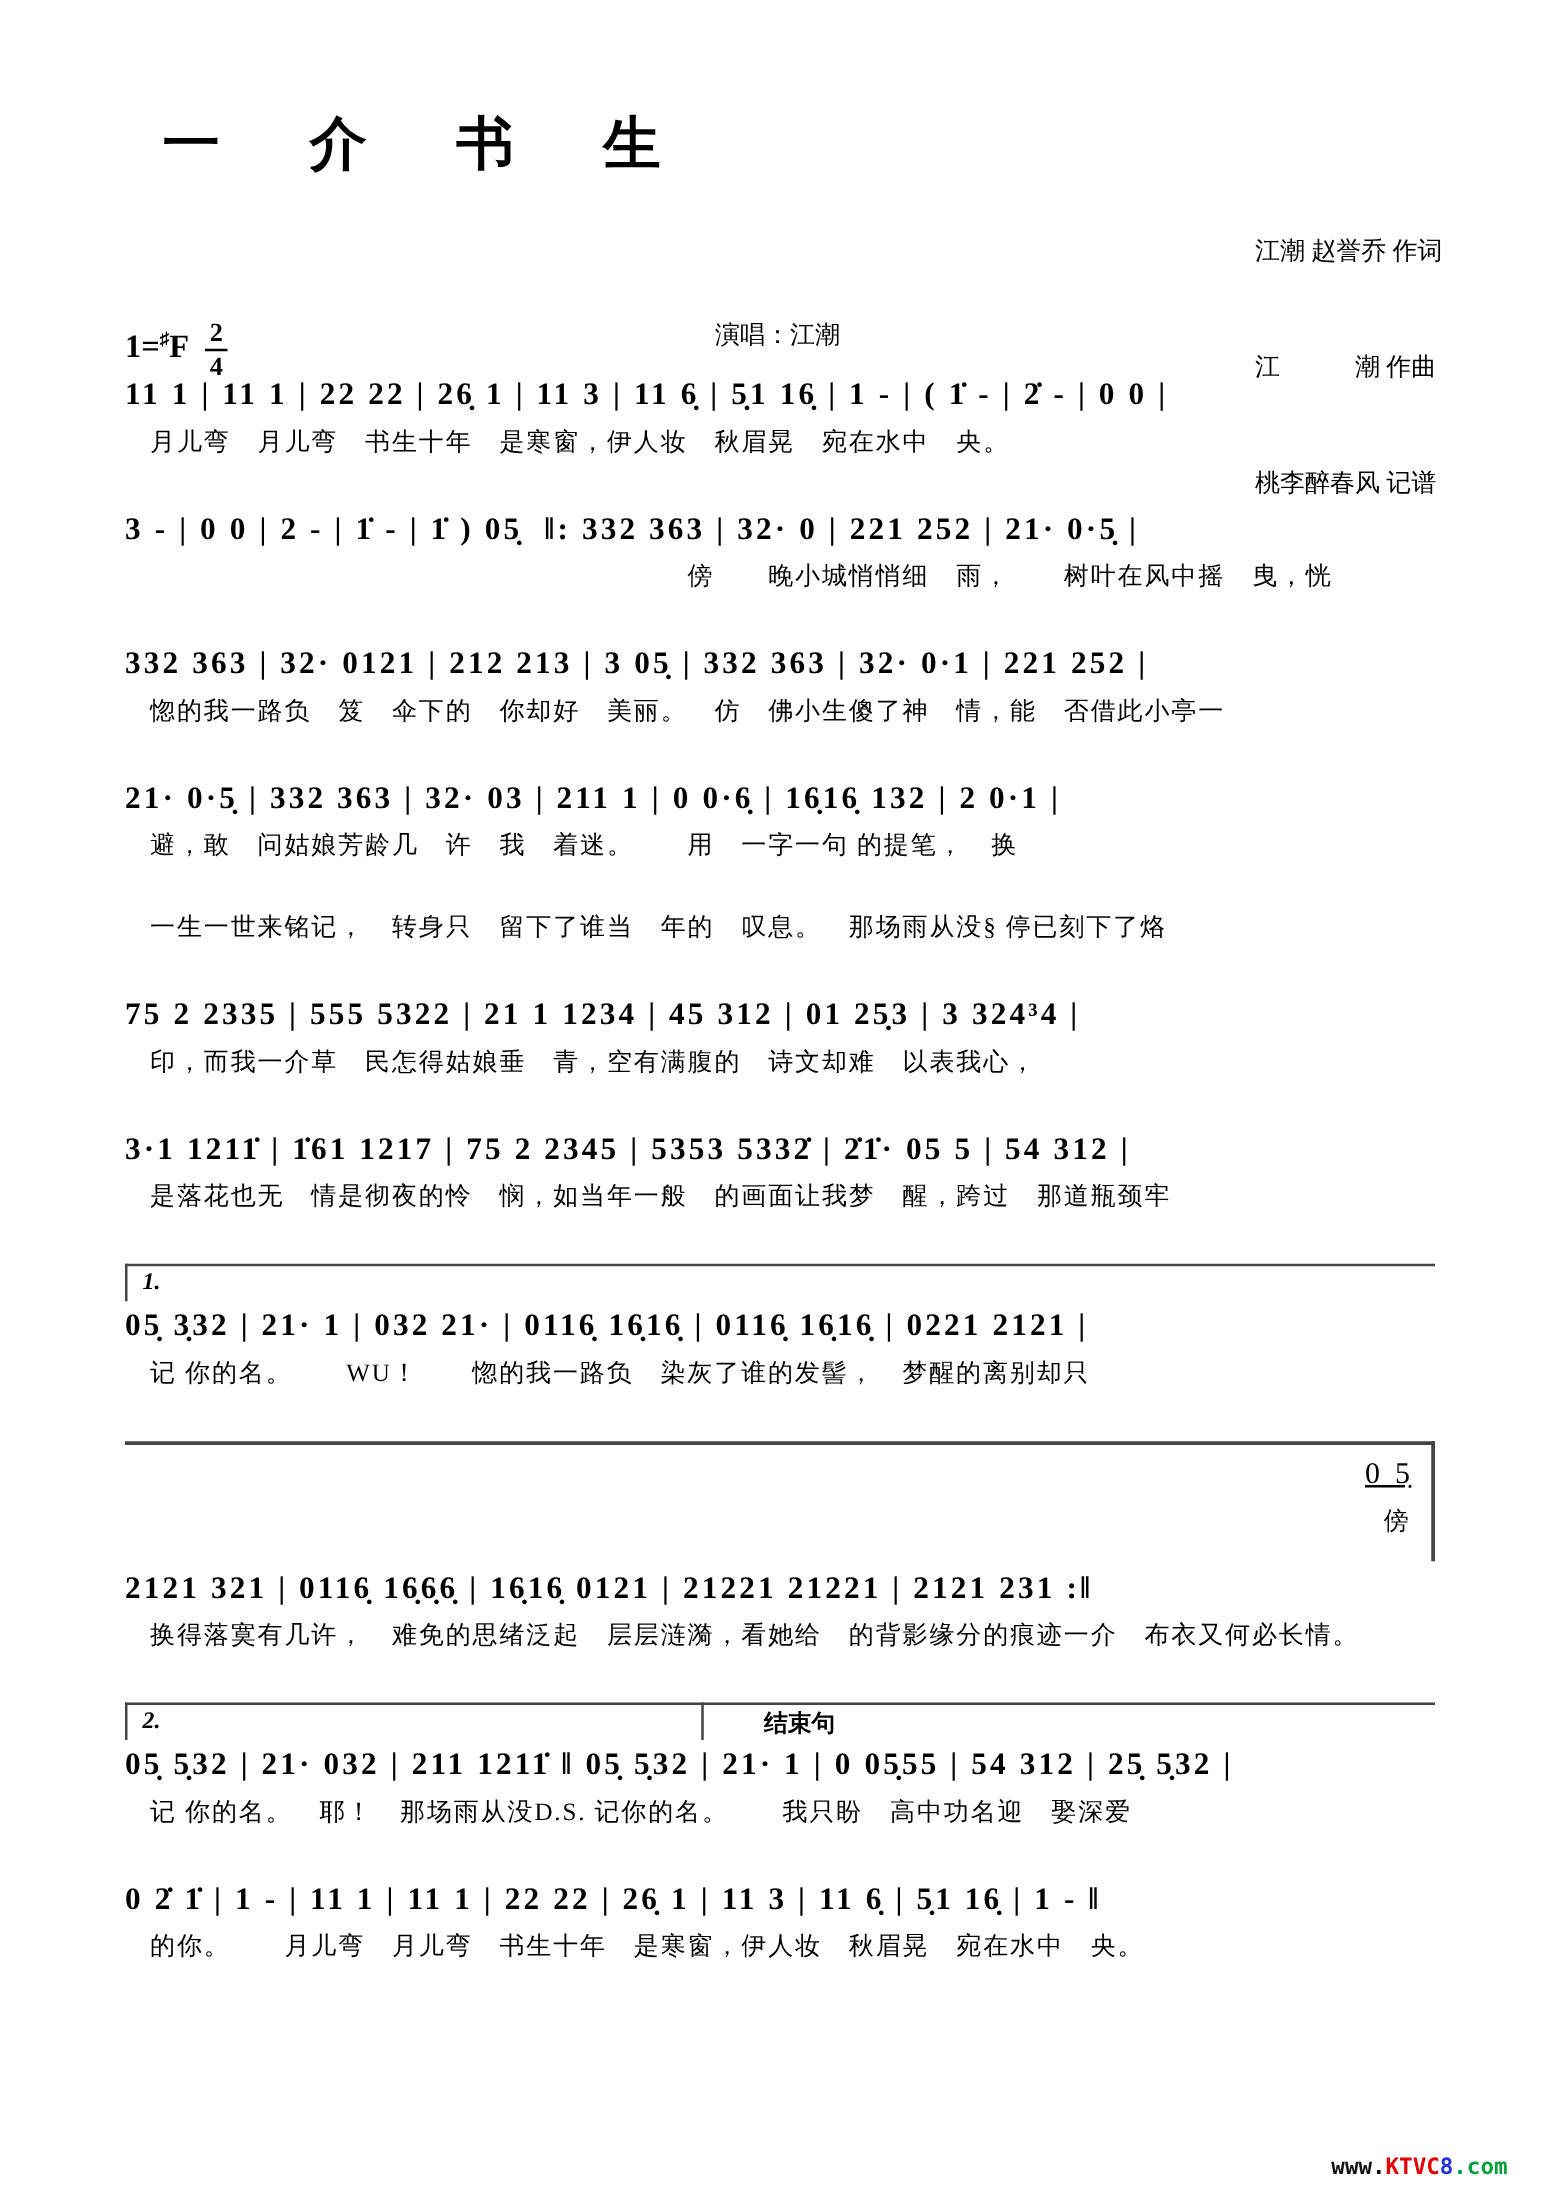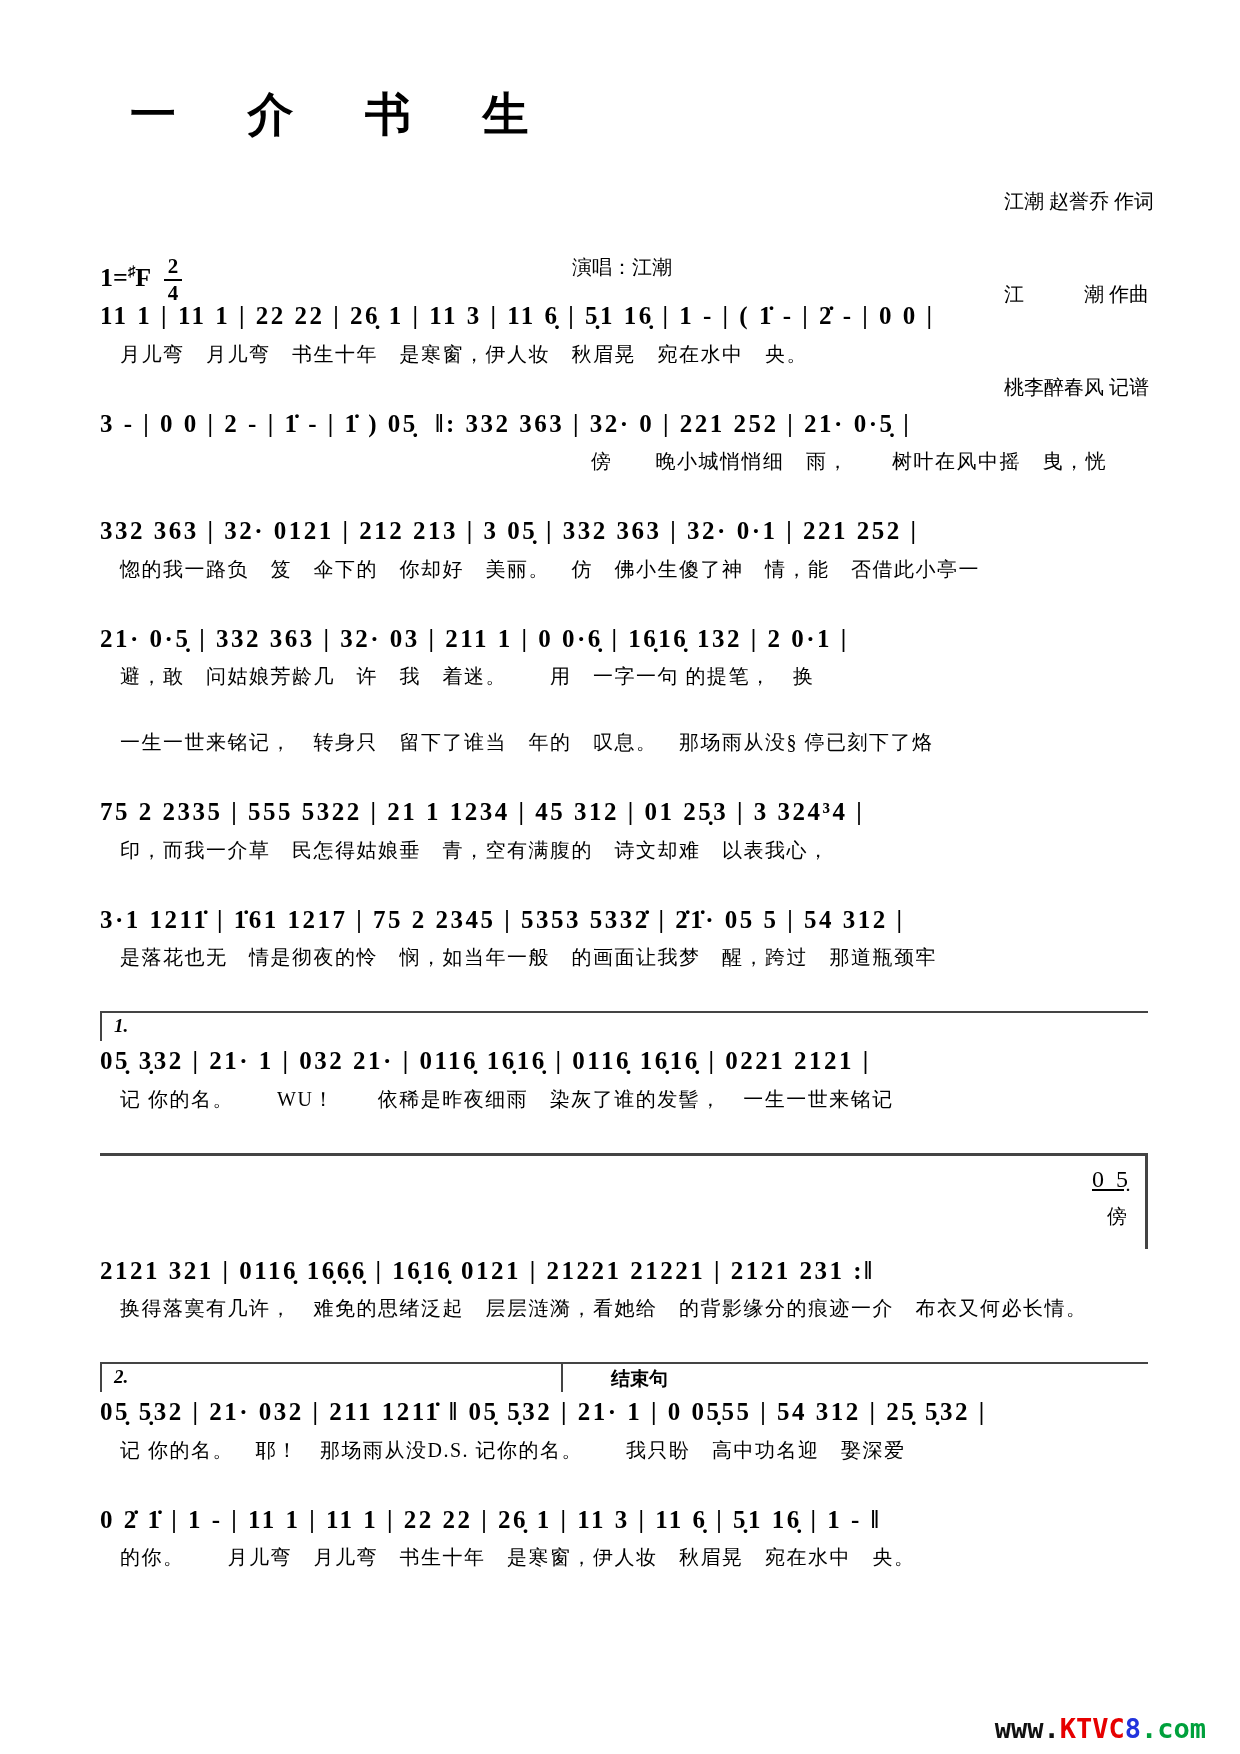--- a/index.html
+++ b/index.html
@@ -27,42 +27,42 @@
   .performer{position:absolute;left:0;right:4px;top:0;text-align:center;font-size:20px;}
 
   .system{margin-bottom:42px;}
   .notes{
     font-size:25px;font-weight:bold;letter-spacing:2.5px;
     white-space:pre;line-height:1.3;
   }
   .lyrics{
     font-size:20px;white-space:pre;margin-top:9px;letter-spacing:1.5px;line-height:1.2;margin-left:20px;
   }
-  .indent-lyrics{padding-left:430px;text-align:center;}
+  .indent-lyrics{padding-left:430px;}
 
   .volta-row{display:flex;margin-bottom:4px;}
   .volta{
     border-top:2.5px solid #444;border-left:2.5px solid #444;height:30px;
     box-sizing:border-box;padding:2px 0 0 12px;
     font-style:italic;font-size:19px;font-weight:bold;
   }
   .v-full{width:100%;}
   .v-left{width:44%;}
   .v-right{width:56%;font-style:normal;padding-left:48px;}
   .volta-cont{
     border-top:3px solid #444;border-right:3px solid #444;
     min-height:96px;margin-bottom:6px;box-sizing:border-box;
     text-align:right;padding:10px 14px 0 0;
   }
   .pickup-notes{font-size:24px;font-weight:normal;text-decoration:underline;letter-spacing:3px;}
   .pickup-lyric{font-size:20px;margin-top:10px;padding-right:4px;}
 
   .watermark{
     position:absolute;right:34px;bottom:10px;
-    font-family:"DejaVu Sans Mono",monospace;font-size:27px;font-weight:bold;
+    font-family:"DejaVu Sans Mono",monospace;font-size:18px;font-weight:bold;
   }
   .wm-www{color:#111111;}
   .wm-ktvc{color:#e60000;}
   .wm-8{color:#2233dd;}
   .wm-com{color:#00a03c;}
 </style>
 </head>
 <body>
 
 <header>
@@ -117,21 +117,21 @@
 <div class="system">
   <div class="notes">3·1 1211̇ | 1̇61 1217 | 75 2 2345 | 5353 5332̇ | 2̇1̇· 05 5 | 54 312 |</div>
   <div class="lyrics">是落花也无　情是彻夜的怜　悯，如当年一般　的画面让我梦　醒，跨过　那道瓶颈牢</div>
 </div>
 
 <div class="system">
   <div class="volta-row">
     <div class="volta v-full">1.</div>
   </div>
   <div class="notes">05̣ 3̣32 | 21· 1 | 032 21· | 0116̣ 16̣16̣ | 0116̣ 16̣16̣ | 0221 2121 |</div>
-  <div class="lyrics">记 你的名。　　WU！　　依稀是昨夜细雨　染灰了谁的发髻，　一生一世来铭记</div>
+  <div class="lyrics">记 你的名。　　WU！　　惚的我一路负　染灰了谁的发髻，　梦醒的离别却只</div>
 </div>
 
 <div class="system">
   <div class="volta-cont">
     <div class="pickup-notes">0 5̣</div>
     <div class="pickup-lyric">傍</div>
   </div>
   <div class="notes">2121 321 | 0116̣ 16̣6̣6̣ | 16̣16̣ 0121 | 21221 21221 | 2121 231 :‖</div>
   <div class="lyrics">换得落寞有几许，　难免的思绪泛起　层层涟漪，看她给　的背影缘分的痕迹一介　布衣又何必长情。</div>
 </div>

